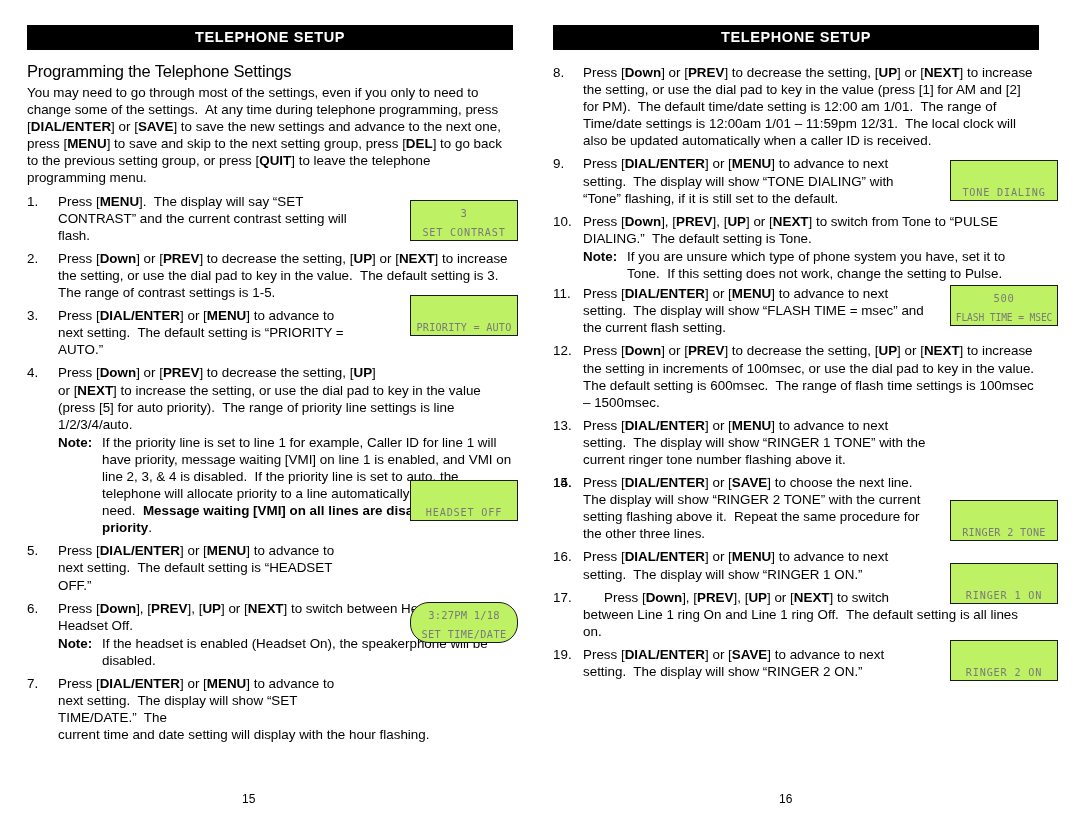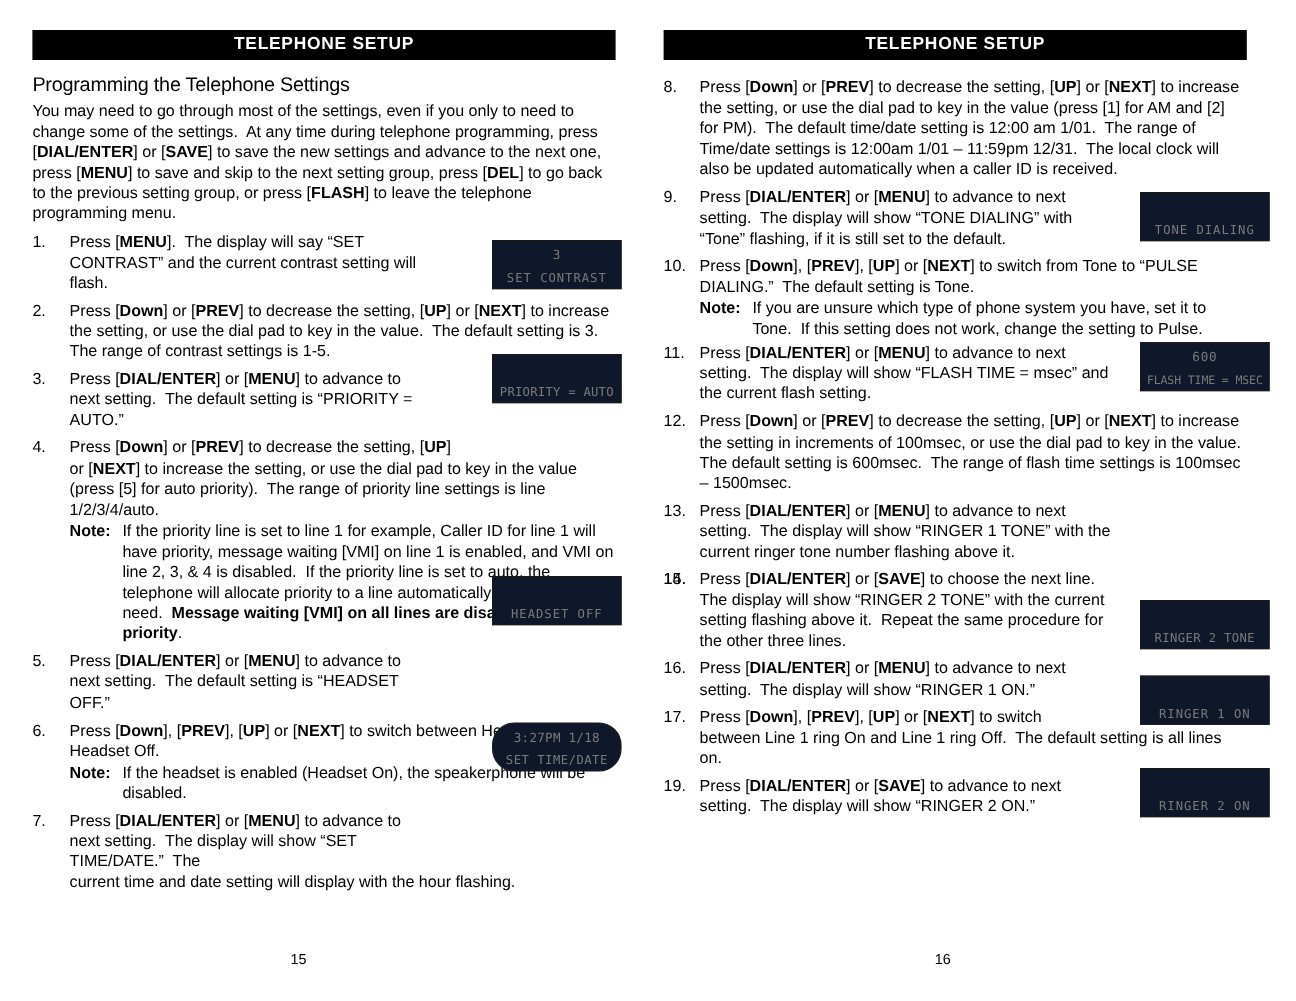--- a/index.html
+++ b/index.html
@@ -90,21 +90,21 @@
     font-weight: bold;
   }
   .narrow { max-width: 300px; }
   .narrow-r { max-width: 330px; }
   .narrow-rr { max-width: 345px; }
 
   
   .lcd {
     position: absolute;
     border: 1.5px solid #1a1a1a;
-    background: #0f172a;
+    background: #bef264;
     width: 108px;
     height: 41px;
     font-family: "DejaVu Sans Mono", monospace;
     color: #7a7a7a;
     overflow: hidden;
   }
   .lcd .lcd-top {
     position: absolute;
     left: 0; right: 0;
     top: 6px;
@@ -143,21 +143,21 @@
 
       <div class="banner">TELEPHONE SETUP</div>
 
       <div class="section-title">Programming the Telephone Settings</div>
 
       <p class="intro">
         You may need to go through most of the settings, even if you only to need to
         change some of the settings.&nbsp; At any time during telephone programming,
         press [<b>DIAL/ENTER</b>] or [<b>SAVE</b>] to save the new settings and advance to the
         next one, press [<b>MENU</b>] to save and skip to the next setting group, press
-        [<b>DEL</b>] to go back to the previous setting group, or press [<b>FLASH</b>] to leave the
+        [<b>DEL</b>] to go back to the previous setting group, or press [<b>QUIT</b>] to leave the
         telephone programming menu.
       </p>
 
       <ol class="steps">
 
         <li class="step">
           <span class="num">1.</span>
           <span class="narrow" style="display:block;">
             Press [<b>MENU</b>].&nbsp; The display will say “SET CONTRAST”
             and the current contrast setting will flash.
@@ -349,21 +349,21 @@
           <span class="num">16.</span>
           <span class="narrow-rr" style="display:block;">
             Press [<b>DIAL/ENTER</b>] or [<b>MENU</b>] to advance to next
             setting.&nbsp; The display will show “RINGER 1 ON.”
           </span>
         </li>
 
         <li class="step">
           <span class="num">17.</span>
           <span>
-            <span style="display:block; max-width:330px;">Press [<b>Down</b>], [<b>PREV</b>], [<b>UP</b>] or [<b>NEXT</b>] to switch</span>
+            <span style="display:block; max-width:330px;margin-left:21px;">Press [<b>Down</b>], [<b>PREV</b>], [<b>UP</b>] or [<b>NEXT</b>] to switch</span>
             between Line 1 ring On and Line 1 ring Off.&nbsp; The default setting is all lines
             on.
           </span>
         </li>
 
         <li class="step">
           <span class="num">19.</span>
           <span class="narrow-rr" style="display:block;">
             Press [<b>DIAL/ENTER</b>] or [<b>SAVE</b>] to advance to next
             setting.&nbsp; The display will show “RINGER 2 ON.”
@@ -371,21 +371,21 @@
         </li>
 
       </ol>
 
       <div class="lcd" style="left:397px; top:135px;">
         <div class="lcd-top"></div>
         <div class="lcd-bottom">TONE DIALING</div>
       </div>
 
       <div class="lcd tight" style="left:397px; top:260px;">
-        <div class="lcd-top">600</div>
+        <div class="lcd-top">500</div>
         <div class="lcd-bottom" style="letter-spacing:-0.1px; font-size:9.6px;">FLASH TIME = MSEC</div>
       </div>
 
 
       <div class="lcd" style="left:397px; top:475px;">
         <div class="lcd-top"></div>
         <div class="lcd-bottom" style="letter-spacing:0.3px;">RINGER 2 TONE</div>
       </div>
 
       <div class="lcd" style="left:397px; top:538px;">

